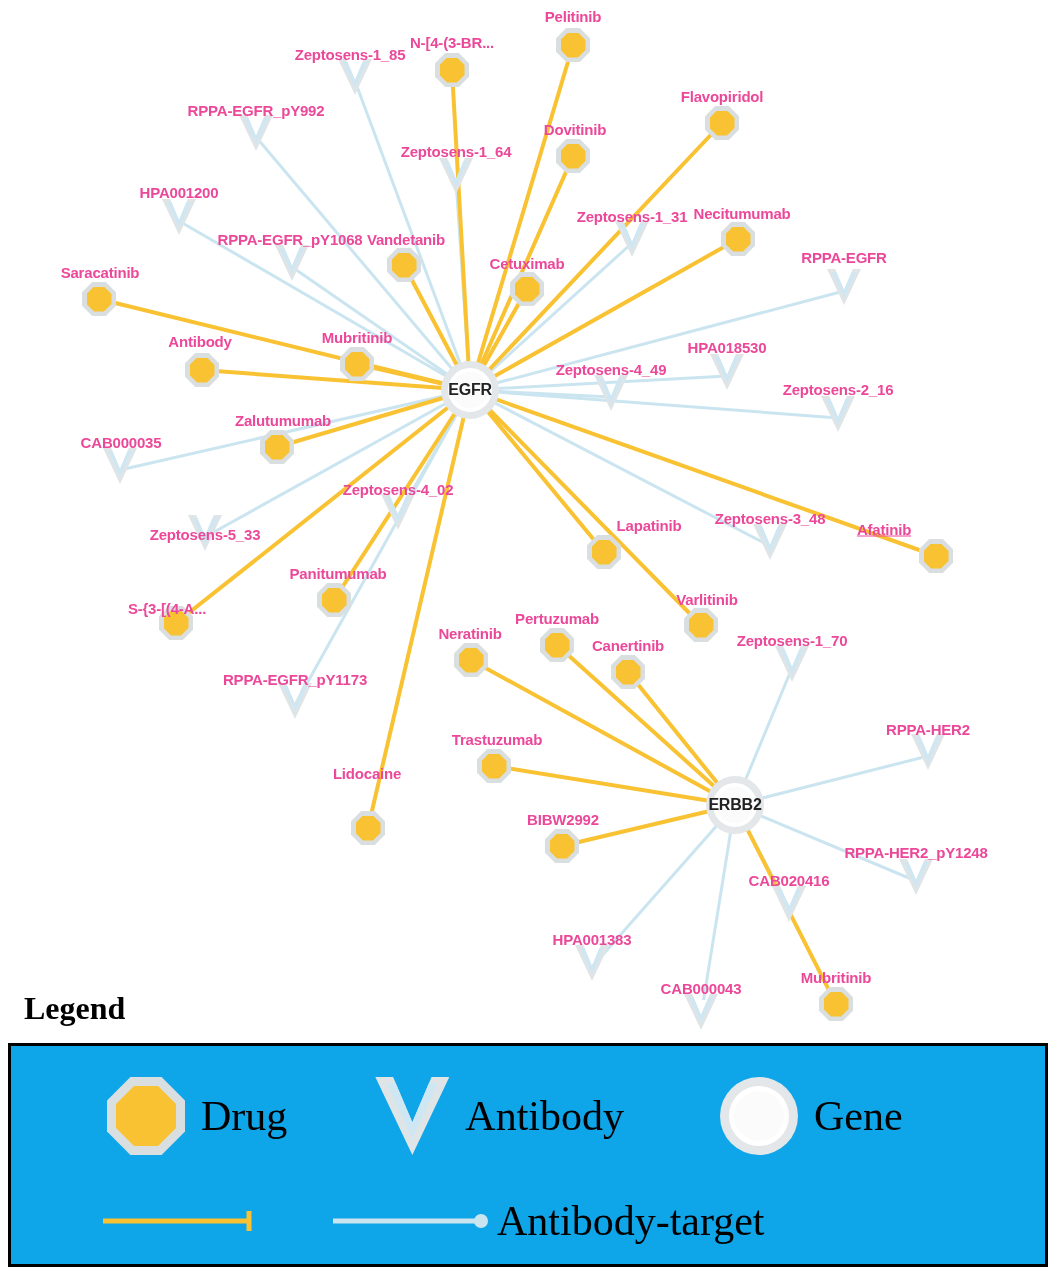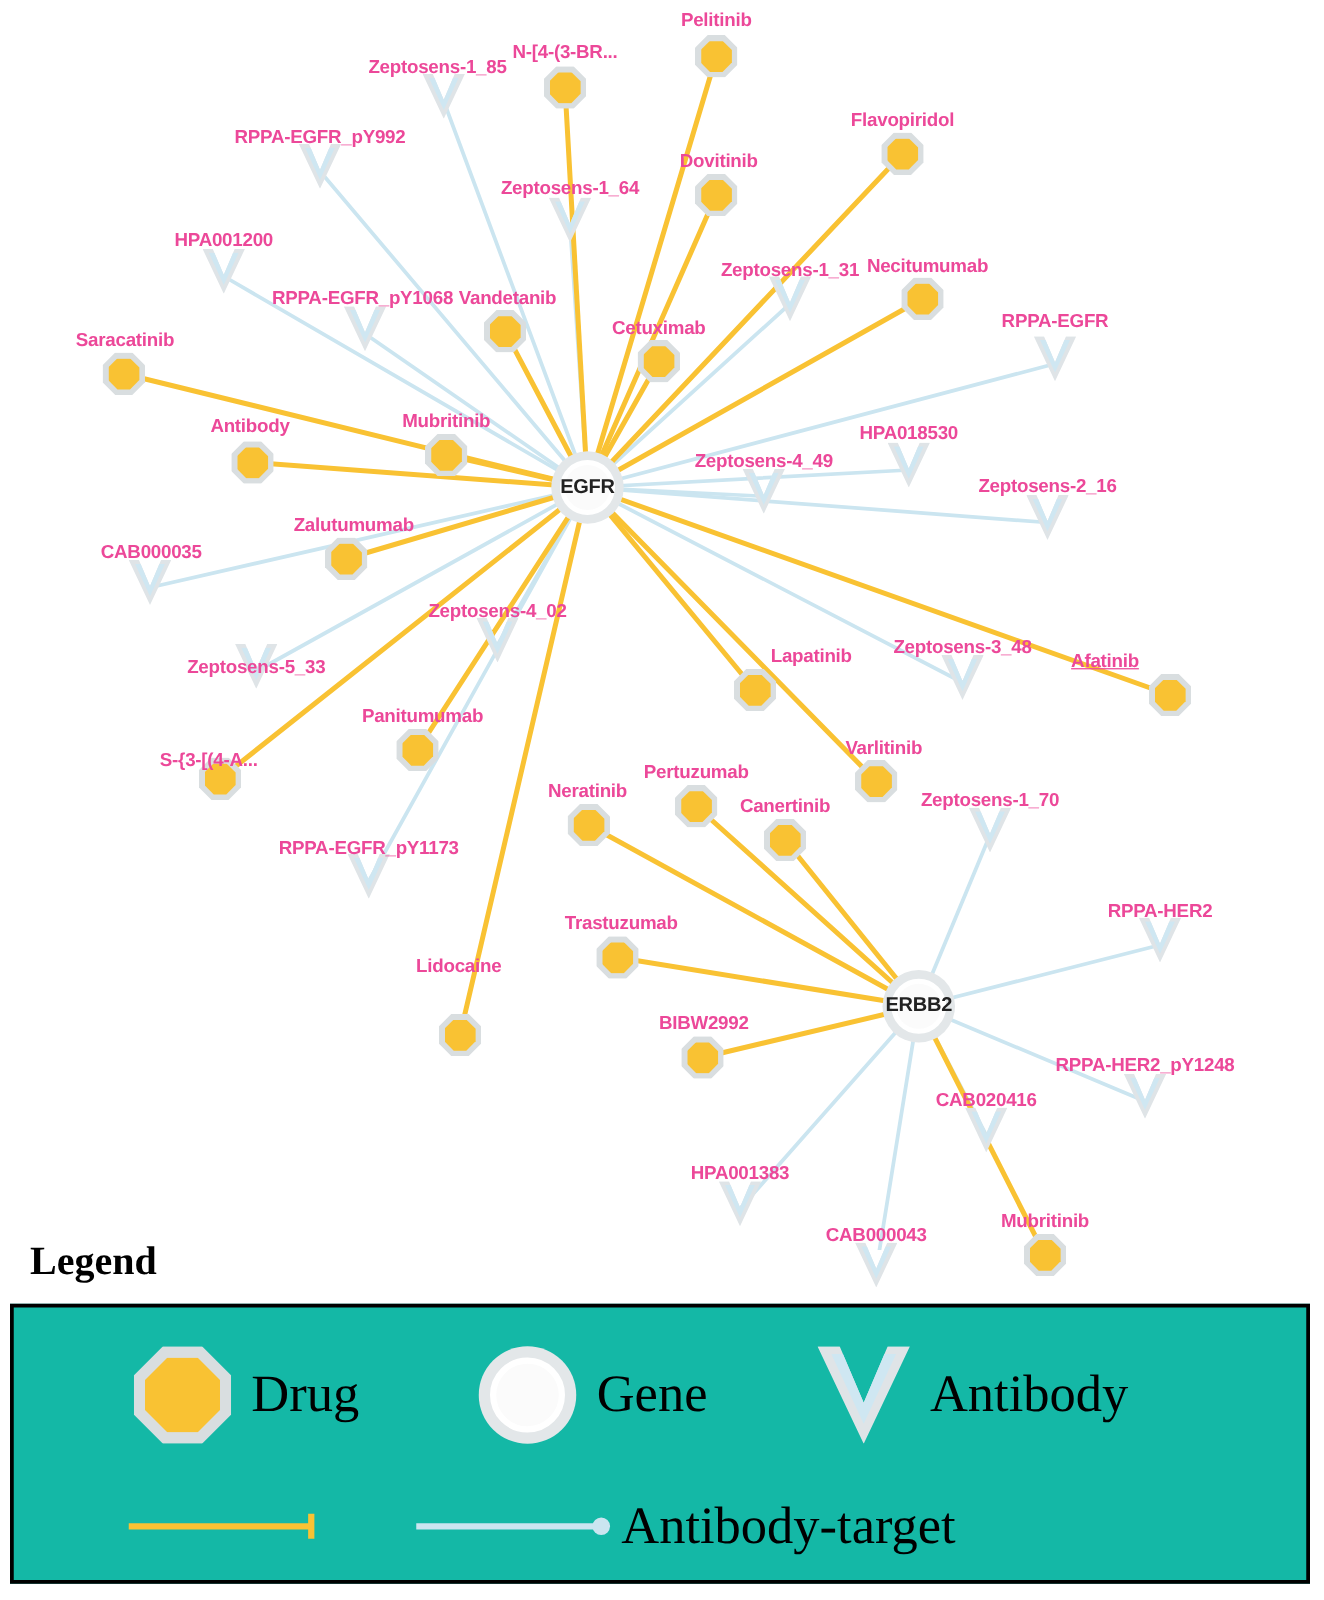--- a/index.html
+++ b/index.html
@@ -108,21 +108,21 @@
     color: #000;
   }
   #legend-box {
     position: absolute;
     left: 8px;
     top: 1043px;
     width: 1040px;
     height: 224px;
     border: 3px solid #000;
     box-sizing: border-box;
-    background: #14b8a6;
+    background: #0ea5e9;
   }
   .legend-row-1 {
     position: absolute;
     left: 0; top: 20px;
     width: 100%;
     height: 100px;
     display: flex;
     align-items: center;
   }
   .legend-item {
@@ -327,27 +327,27 @@
 </div>
 
 <div id="legend-title">Legend</div>
 
 <div id="legend-box">
   <div class="legend-row-1">
     <div class="legend-item" style="margin-left:96px;">
       <div class="lg-drug"></div>
       <div class="legend-text">Drug</div>
     </div>
+    <div class="legend-item" style="margin-left:88px;">
+      <div class="lg-ab"></div>
+      <div class="legend-text">Antibody</div>
+    </div>
     <div class="legend-item" style="margin-left:96px;">
       <div class="lg-gene"></div>
       <div class="legend-text">Gene</div>
-    </div>
-    <div class="legend-item" style="margin-left:88px;">
-      <div class="lg-ab"></div>
-      <div class="legend-text">Antibody</div>
     </div>
   </div>
 
   <div class="legend-row-2">
     <div class="legend-item" style="margin-left:90px;">
       <svg width="160" height="26">
         <line x1="2" y1="13" x2="148" y2="13" stroke="#f9c233" stroke-width="5"></line>
         <line x1="148" y1="3" x2="148" y2="23" stroke="#f9c233" stroke-width="5"></line>
       </svg>
     </div>

